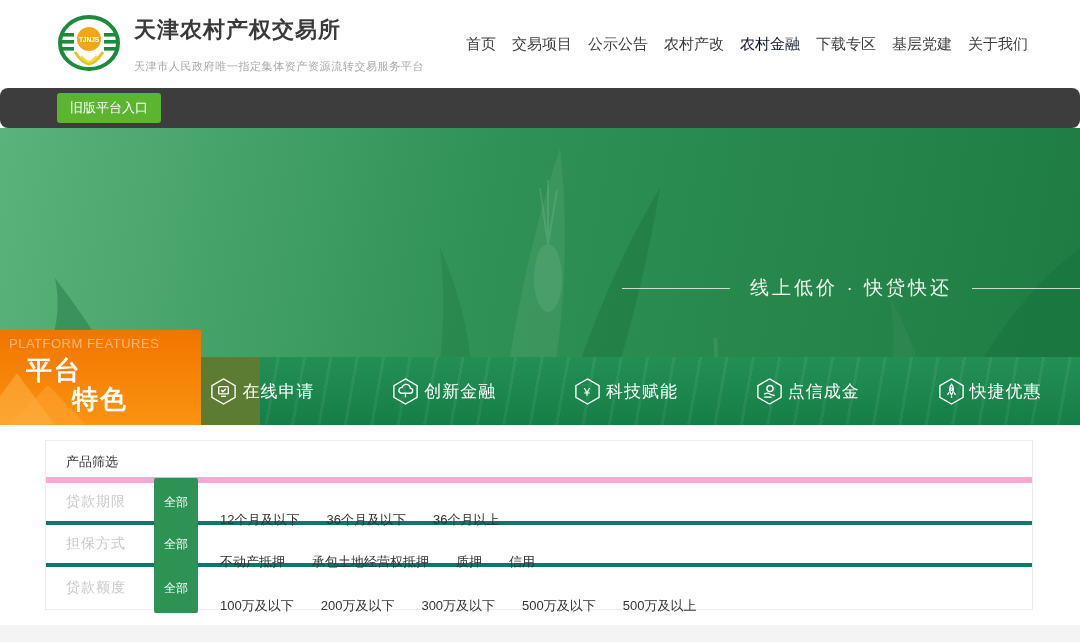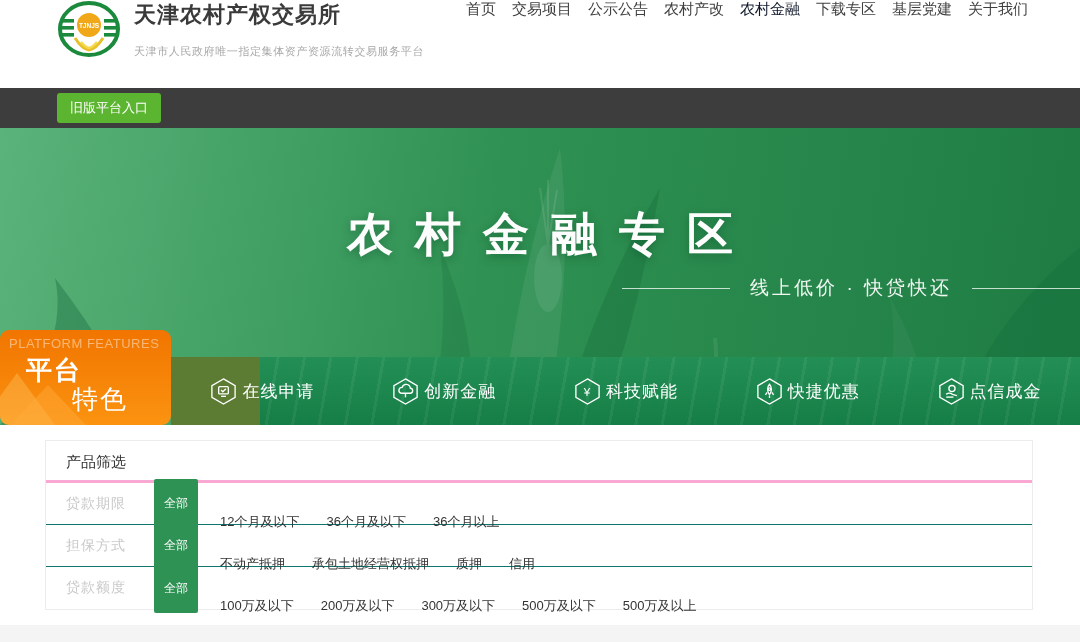--- a/index.html
+++ b/index.html
@@ -1,30 +1,30 @@
 <!DOCTYPE html>
 <html><head>
 <meta charset="utf-8">
 <style>
   * { margin:0; padding:0; box-sizing:border-box; }
   body { font-family:"Liberation Sans","DejaVu Sans",sans-serif; background:#fff; }
   .page { position:relative; width:1080px; height:642px; overflow:hidden; background:#fff; }
 
   
-  .header { position:absolute; top:0; left:0; right:0; height:88px; background:#fff; display:flex; align-items:flex-start; }
+  .header { position:absolute; top:0; left:0; right:0; height:88px; background:#fff; display:flex; align-items:center; }
   .logo { margin-left:57px; flex-shrink:0; }
   .brand { margin-left:13px; }
   .brand-title { font-size:22px; font-weight:bold; color:#3a3a3a; letter-spacing:1px; }
   .brand-sub { font-size:11px; color:#a8a8a8; margin-top:14px; letter-spacing:0.6px; }
   .nav { margin-left:auto; margin-right:52px; display:flex; gap:16px; font-size:15px; color:#3f3f3f; white-space:nowrap; }
   .nav-item { cursor:pointer; }
   .nav-item.active { color:#0f172a; }
 
   
-  .darkbar { position:absolute; top:88px; left:0; right:0; height:40px; background:#3d3d3d; display:flex; align-items:center; }
+  .darkbar { position:absolute; top:88px; left:0; right:0; height:40px; background:#3d3d3d; display:flex; align-items:center;border-radius:8px; }
   .old-btn { margin-left:57px; background:#5cb531; color:#fff; border:none; font-size:13px; padding:6px 13px; border-radius:3px; cursor:pointer; font-family:inherit; }
 
   
   .hero { position:absolute; top:128px; left:0; right:0; height:297px; overflow:hidden;
           background:linear-gradient(100deg,#5ab37a 0%, #2f9153 45%, #1e7c43 100%); }
   .hero-art { position:absolute; inset:0; }
   .hero-title { position:absolute; top:76px; left:0; width:100%; text-align:center; color:#fdfdfd;
                 font-size:46px; font-weight:bold; letter-spacing:22px; text-indent:22px;
                 text-shadow:0 3px 8px rgba(0,60,30,.35); }
   .hero-sub { position:absolute; top:147px; left:0; width:100%; display:flex; align-items:center; justify-content:flex-end; gap:20px; }
@@ -35,34 +35,34 @@
   .tabbar { position:absolute; bottom:0; left:171px; right:0; height:68px; display:flex;
             background-color:#17894c;
             background-image:repeating-linear-gradient(100deg, rgba(255,255,255,.06) 0 3px, rgba(0,0,0,0) 3px 26px),
                              linear-gradient(180deg, rgba(255,255,255,.05), rgba(0,0,0,.08)); }
   .tab-first-shade { position:absolute; left:0; top:0; width:89px; height:68px; background:#5c7b33; }
   .tab { flex:1; display:flex; align-items:center; justify-content:center; gap:4px; color:#fff;
          font-size:17px; letter-spacing:1px; position:relative; z-index:1; cursor:pointer; }
   .hex-icon { width:29px; height:29px; display:block; }
 
   
-  .feature-block { position:absolute; left:0; bottom:0; width:171px; height:95px; z-index:2;
-                   background:linear-gradient(180deg,#f17500 0%, #fb9310 100%); overflow:hidden;border-radius:9px; }
+  .feature-block { position:absolute; left:0; bottom:0; width:201px; height:95px; z-index:2;
+                   background:linear-gradient(180deg,#f17500 0%, #fb9310 100%); overflow:hidden; }
   .feat-eyebrow { position:absolute; top:6px; left:9px; width:160px; font-size:13px; color:rgba(255,255,255,.45);
                   letter-spacing:.5px; white-space:nowrap; overflow:hidden; }
   .feat-t1 { position:absolute; top:23px; left:26px; font-size:26px; font-weight:bold; color:#fff; letter-spacing:2px; }
-  .feat-t2 { position:absolute; top:52px; left:72px; font-size:26px; font-weight:normal; color:#fff; letter-spacing:2px; }
+  .feat-t2 { position:absolute; top:52px; left:72px; font-size:26px; font-weight:bold; color:#fff; letter-spacing:2px; }
   .tri { position:absolute; width:0; height:0; border-left:38px solid transparent; border-right:38px solid transparent; }
   .tri1 { left:-21px; bottom:0; border-bottom:52px solid rgba(255,196,100,.38); }
   .tri2 { left:10px; bottom:0; border-bottom:40px solid rgba(255,170,60,.45); }
 
   
   .panel { position:absolute; top:440px; left:45px; width:988px; background:#fff; border:1px solid #ececec; }
-  .panel-h { height:42px; line-height:42px; padding:0 20px; font-size:15px; color:#333; border-bottom:3px solid #f9a8d4; }
-  .frow { display:flex; align-items:center; height:42px; padding:0 20px; border-bottom:1px solid #0f766e; }
+  .panel-h { height:42px; line-height:42px; padding:0 20px; font-size:13px; color:#333; border-bottom:6px solid #f9a8d4; }
+  .frow { display:flex; align-items:center; height:42px; padding:0 20px; border-bottom:4px solid #0f766e; }
   .frow:last-child { border-bottom:none; }
   .flabel { width:88px; flex-shrink:0; color:#c9c9c9; font-size:14px; letter-spacing:1px; }
   .fall { background:#2e9254; color:#fff; border:none; font-size:12px; padding:16px 10px; border-radius:2px;
           margin-right:22px; cursor:pointer; font-family:inherit; }
   .fopt { font-size:13px; color:#333; margin-right:27px; cursor:pointer; white-space:nowrap;margin-top:36px; }
 
   
   .footer-strip { position:absolute; bottom:0; left:0; right:0; height:17px; background:#f4f4f4; }
 </style>
 </head>
@@ -111,21 +111,20 @@
       <path d="M430,297 Q450,200 440,120 Q480,210 470,297 Z" fill="rgba(12,95,50,0.18)"></path>
       <path d="M0,297 Q70,220 55,150 Q120,235 140,297 Z" fill="rgba(10,85,45,0.30)"></path>
       <path d="M60,297 Q95,250 85,200 Q130,255 135,297 Z" fill="rgba(255,255,255,0.05)"></path>
       <path d="M950,297 Q1000,180 1080,120 L1080,297 Z" fill="rgba(12,95,50,0.20)"></path>
       <path d="M880,297 Q900,230 890,170 Q930,240 925,297 Z" fill="rgba(255,255,255,0.04)"></path>
       <ellipse cx="548" cy="150" rx="14" ry="34" fill="rgba(255,255,255,0.08)"></ellipse>
       <path d="M548,116 L540,60 M548,116 L548,52 M548,116 L557,62" stroke="rgba(255,255,255,0.10)" stroke-width="2" fill="none"></path>
       <path d="M700,297 Q720,250 715,210" stroke="rgba(255,255,255,0.07)" stroke-width="4" fill="none"></path>
     </svg>
 
-    <div class="hero-title">农村金融专区</div>
     <div class="hero-sub">
       <span class="hero-line"></span>
       <span class="hero-sub-text">线上低价 · 快贷快还</span>
       <span class="hero-line"></span>
     </div>
 
     <div class="tabbar">
       <div class="tab-first-shade"></div>
 
       <div class="tab">
@@ -151,35 +150,35 @@
         <svg class="hex-icon" viewBox="0 0 30 30" fill="none" stroke="#fff" stroke-width="1.4">
           <polygon points="15,2 27,9 27,21 15,28 3,21 3,9"></polygon>
           <text x="15" y="19.5" text-anchor="middle" font-size="12" fill="#fff" stroke="none">¥</text>
         </svg>
         <span>科技赋能</span>
       </div>
 
       <div class="tab">
         <svg class="hex-icon" viewBox="0 0 30 30" fill="none" stroke="#fff" stroke-width="1.4">
           <polygon points="15,2 27,9 27,21 15,28 3,21 3,9"></polygon>
+          <circle cx="15.5" cy="12" r="3.2"></circle>
+          <path d="M9.5,18 c2,-1.6 4.5,-1.6 6.5,0 l4.5,1.3"></path>
+          <path d="M9.5,20.8 h7.5"></path>
+        </svg>
+        <span>点信成金</span>
+      </div>
+
+      <div class="tab">
+        <svg class="hex-icon" viewBox="0 0 30 30" fill="none" stroke="#fff" stroke-width="1.4">
+          <polygon points="15,2 27,9 27,21 15,28 3,21 3,9"></polygon>
           <path d="M15,7.5 c2.6,2.6 2.6,7.5 0,11 c-2.6,-3.5 -2.6,-8.4 0,-11 Z"></path>
           <circle cx="15" cy="12.5" r="1.3"></circle>
           <path d="M12.6,16 l-1.8,2.6 M17.4,16 l1.8,2.6 M15,19.5 v2.3"></path>
         </svg>
         <span>快捷优惠</span>
-      </div>
-
-      <div class="tab">
-        <svg class="hex-icon" viewBox="0 0 30 30" fill="none" stroke="#fff" stroke-width="1.4">
-          <polygon points="15,2 27,9 27,21 15,28 3,21 3,9"></polygon>
-          <circle cx="15.5" cy="12" r="3.2"></circle>
-          <path d="M9.5,18 c2,-1.6 4.5,-1.6 6.5,0 l4.5,1.3"></path>
-          <path d="M9.5,20.8 h7.5"></path>
-        </svg>
-        <span>点信成金</span>
       </div>
     </div>
 
     <div class="feature-block">
       <div class="tri tri1"></div>
       <div class="tri tri2"></div>
       <div class="feat-eyebrow">PLATFORM FEATURES</div>
       <div class="feat-t1">平台</div>
       <div class="feat-t2">特色</div>
     </div>

